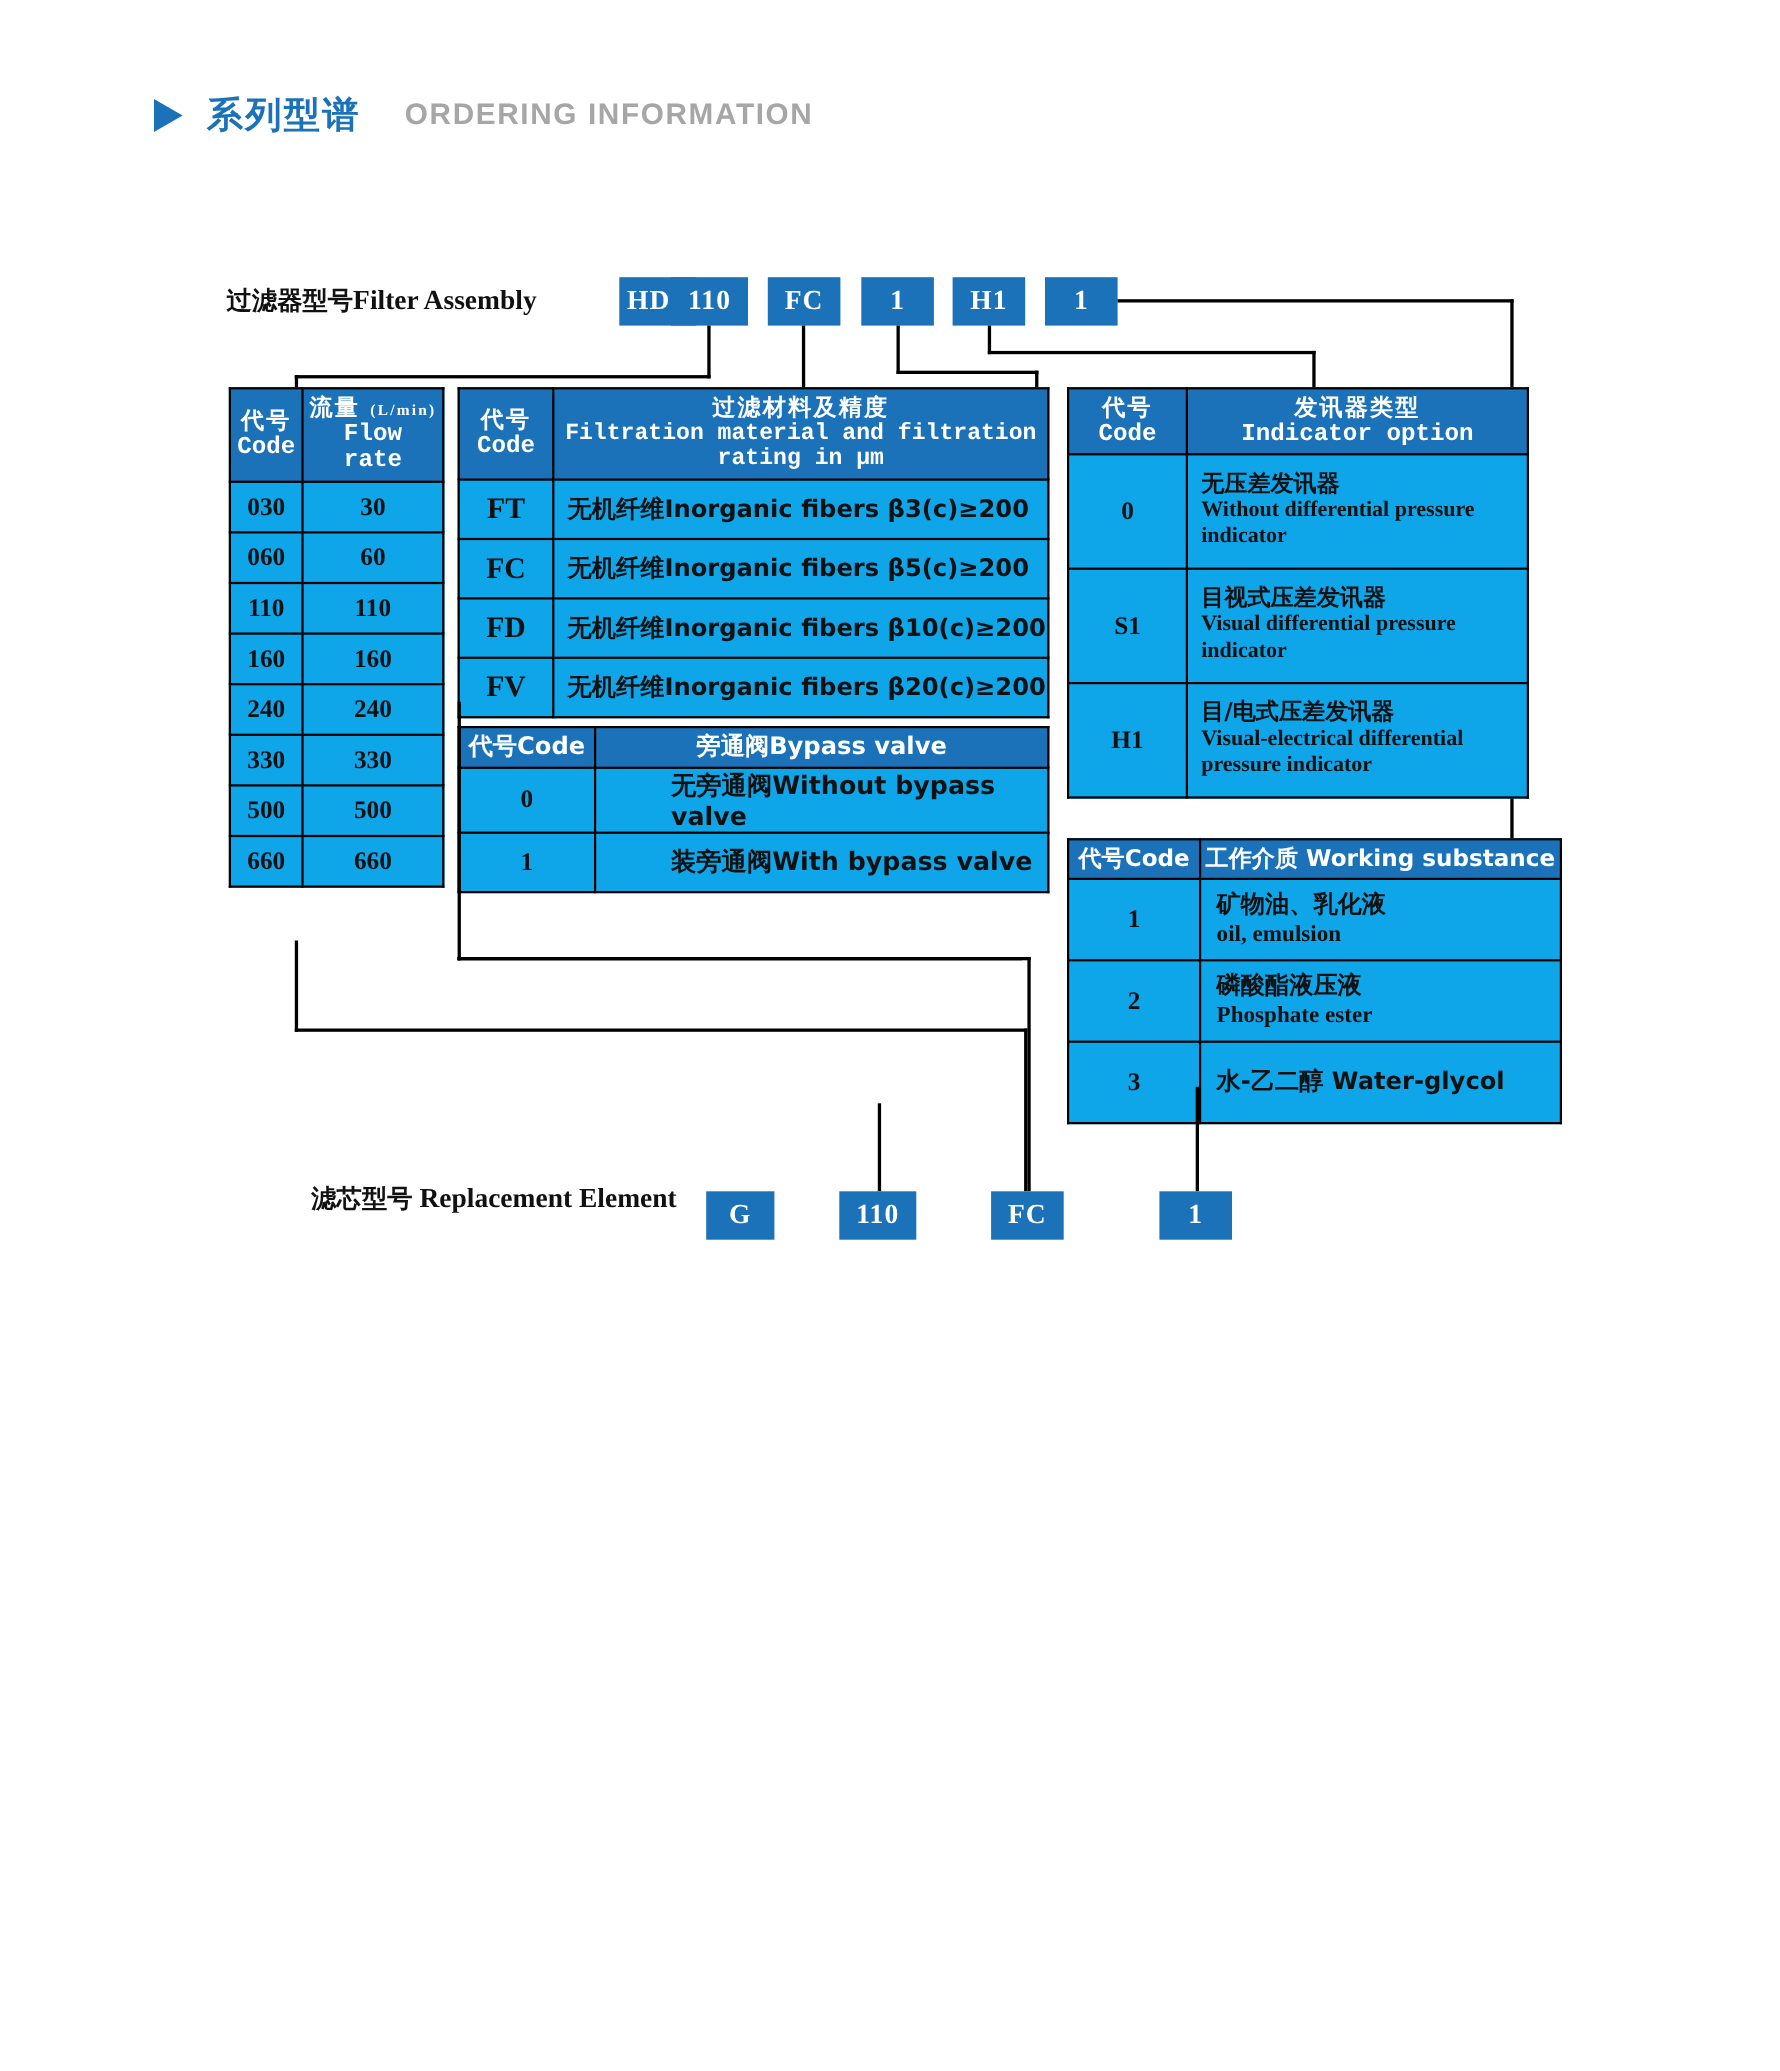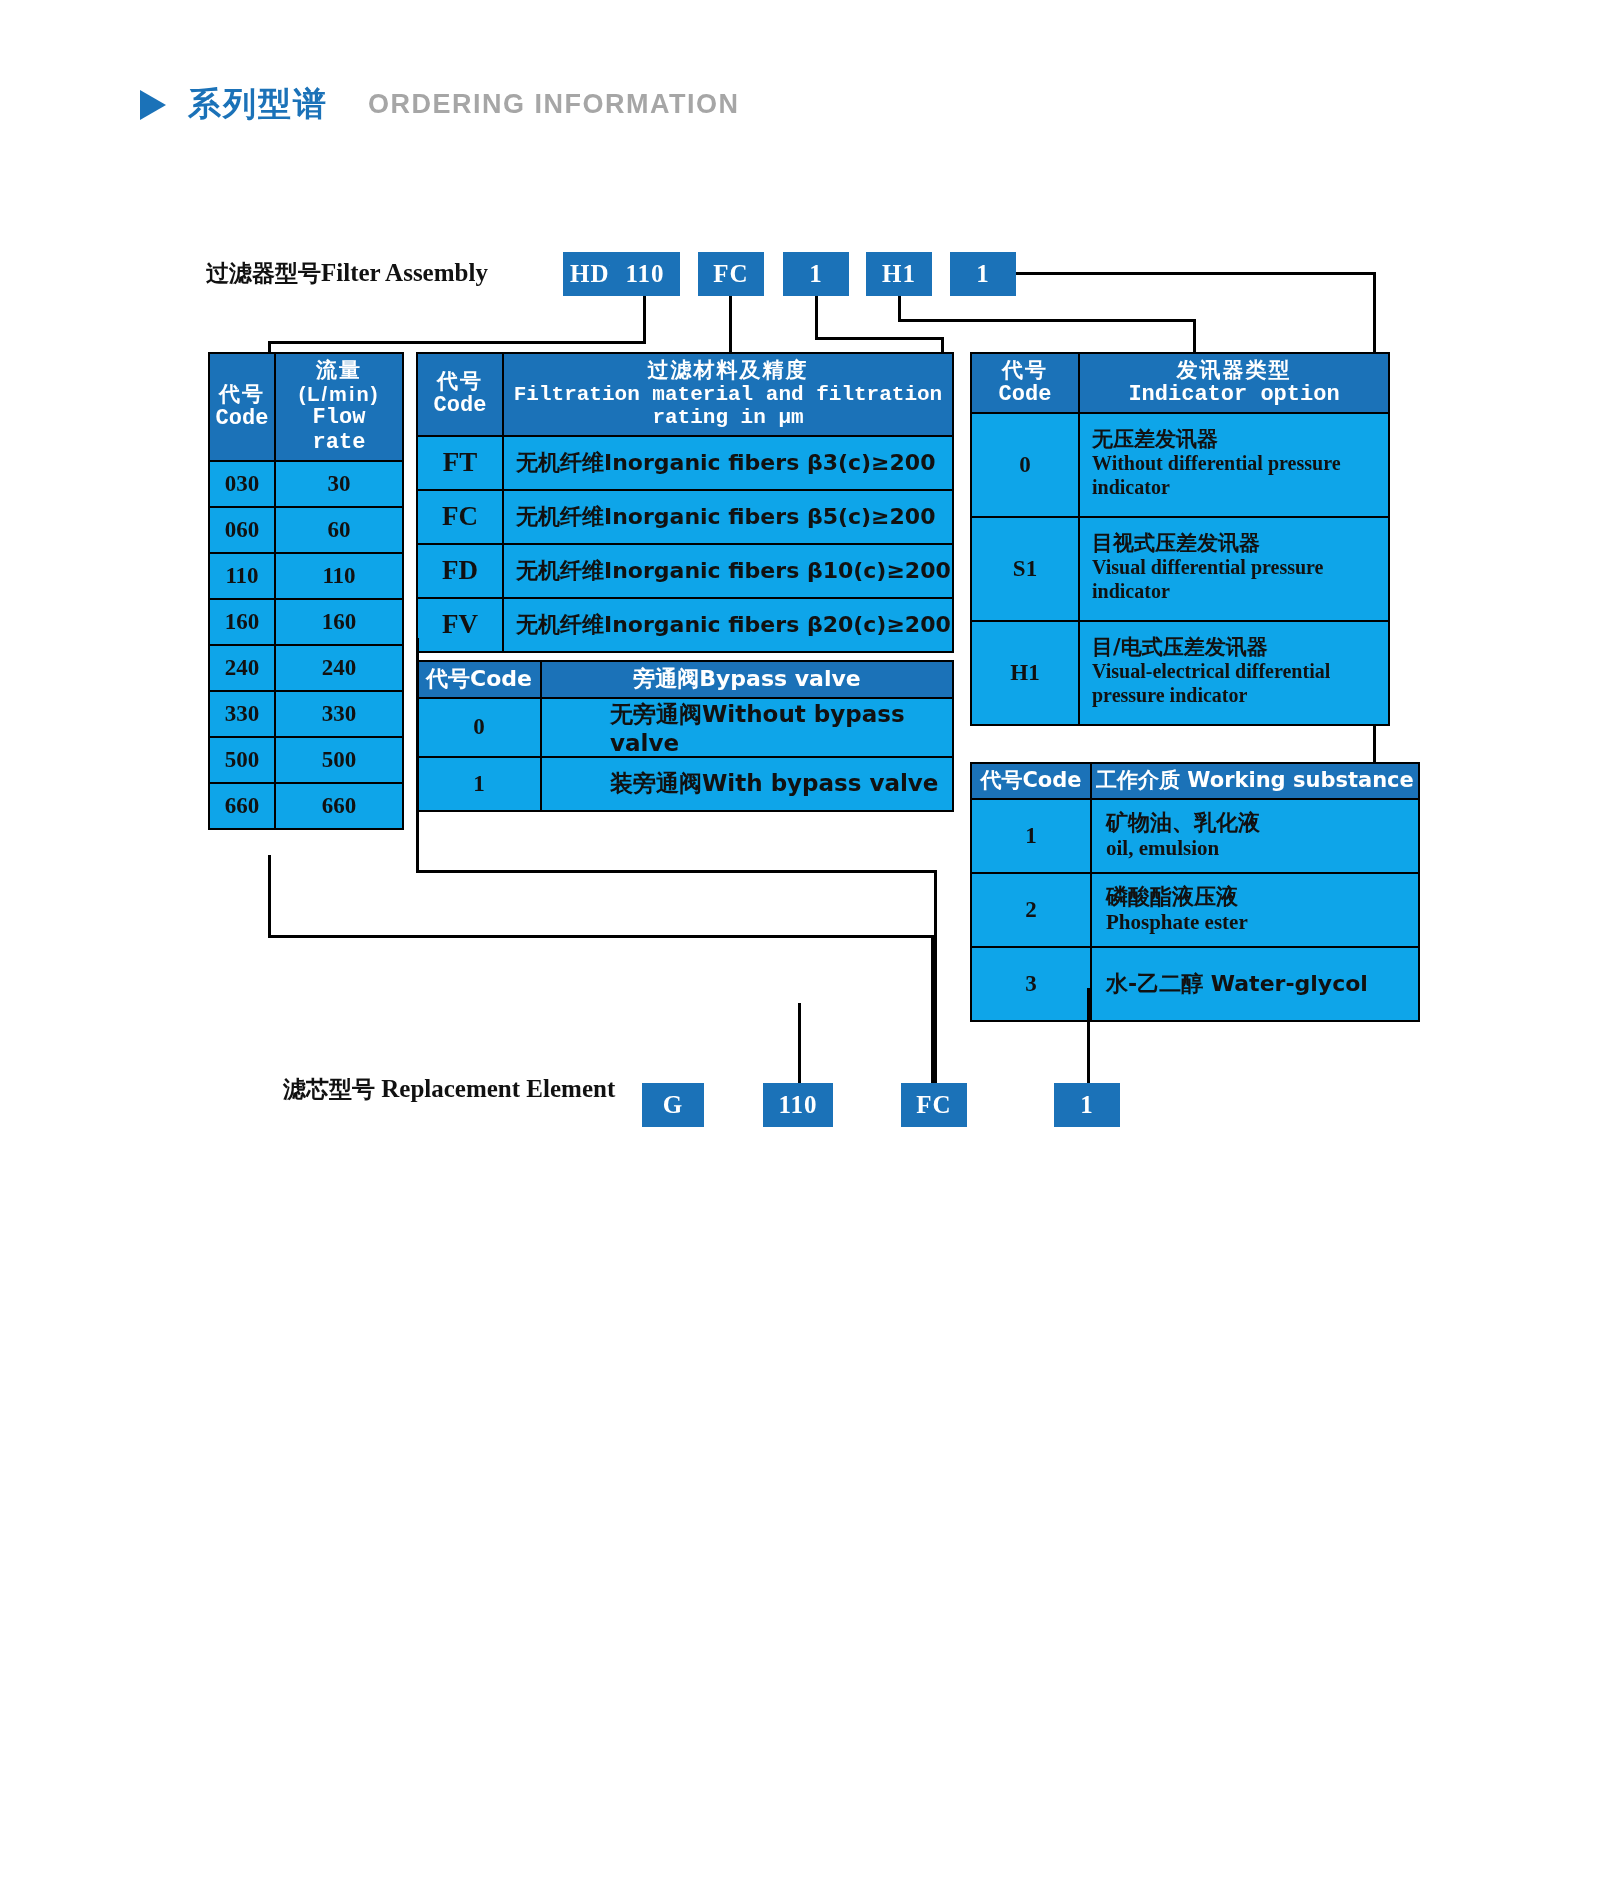--- a/index.html
+++ b/index.html
@@ -84,21 +84,21 @@
     line-height:1.12;
     padding:5px 4px;
   }
   table.spec tbody td{
     color:#111;
     font-weight:bold;
   }
   .cnt{font-family:"DejaVu Sans", sans-serif;font-weight:bold;margin-left:31px;}
   .hd-cn{font-family:"DejaVu Sans", sans-serif;font-size:21px;font-weight:bold;display:block;letter-spacing:2px;}
   .hd-en{font-family:Liberation Mono, monospace;font-size:22px;font-weight:bold;display:block;}
-  .small-unit{font-size:20px;font-family:Liberation Sans, sans-serif;font-weight:bold;}
+  .small-unit{font-size:14px;font-family:Liberation Serif, serif;font-weight:bold;}
 
   
   #tbl-flow{left:208px;top:352px;}
   #tbl-flow th:nth-child(1){width:56px;}
   #tbl-flow th:nth-child(2){width:118px;}
   #tbl-flow tbody td{height:44px;font-size:23px;}
 
   
   #tbl-filt{left:416px;top:352px;}
   #tbl-filt th:nth-child(1){width:76px;}

